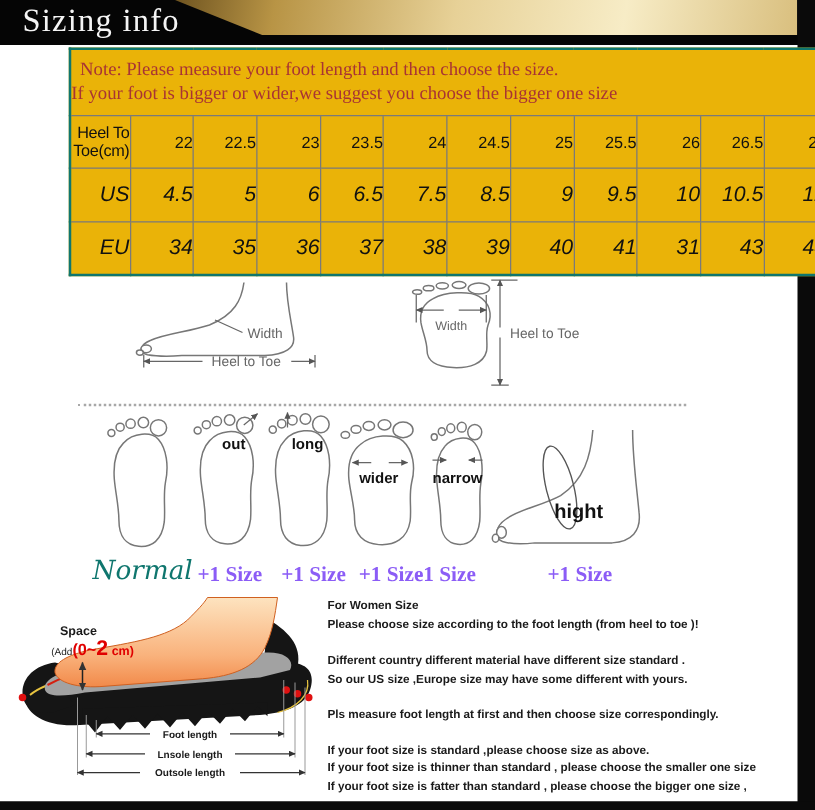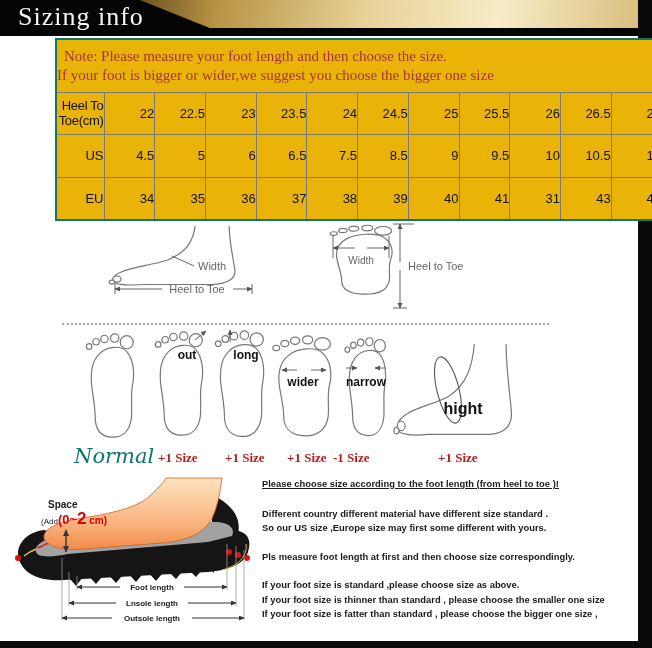--- a/index.html
+++ b/index.html
@@ -30,21 +30,21 @@
   }
   .size-table td { border:1px solid #7a7a7a; text-align:right; vertical-align:middle; color:#111; }
   .note-cell { height:53px; text-align:left !important; }
   .note-l1, .note-l2 {
     color:#a83434; font-family:"Liberation Serif", serif; font-size:15px; line-height:19px;
     white-space:nowrap;
   }
   .note-l1 { padding-left:7px; }
   .note-l2 { }
   .hrow td { height:42px; font-size:13px; }
-  .urow td, .erow td { height:43px; font-size:13px; }
+  .urow td, .erow td { height:43px; font-size:17px;font-style:italic; }
   .rowlab-small { font-size:8px; letter-spacing:-0.3px; }
   .rowlab-big { font-size:19px; }
 
   
   .measure-svg { position:absolute; left:100px; top:222px; }
   .dotted-line { position:absolute; left:62px; top:323px; width:487px; border-top:2px dotted #a8a8a8; }
   .types-svg { position:absolute; left:60px; top:326px; }
   svg text { font-family:"Liberation Sans", sans-serif; }
   .diag-label { font-size:11px; fill:#666; }
   .diag-label-sm { font-size:10px; fill:#666; }
@@ -53,37 +53,37 @@
   .foot-part { fill:#fff; stroke:#777; stroke-width:1.2; vector-effect:non-scaling-stroke; }
   .thin { stroke:#666; stroke-width:1; fill:none; }
 
   
   .normal-label {
     position:absolute; left:74px; top:444px; font-family:"DejaVu Serif", serif;
     font-style:italic; font-size:21px; color:#0f766e;
   }
   .size-adj {
     position:absolute; top:450px; font-family:"Liberation Serif", serif;
-    font-weight:bold; font-size:13px; color:#b91c1c;
+    font-weight:bold; font-size:17px; color:#8b5cf6;
   }
   .s1{left:158px}.s2{left:225px}.s3{left:287px}.s4{left:333px}.s5{left:438px}
 
   
   .shoe-svg { position:absolute; left:8px; top:472px; }
   .caption {
     position:absolute; left:36px; top:621px; font-size:15px; font-weight:bold; color:#111;
     letter-spacing:0.2px; white-space:nowrap;
   }
 
   
   .info-text { position:absolute; left:262px; top:477px; width:378px; }
   .info-text p {
     font-size:9.4px; font-weight:bold; color:#1a1a1a; line-height:14.5px; white-space:nowrap;
   }
-  .gap-lg { margin-bottom:15px;text-decoration:underline; }
+  .gap-lg { margin-bottom:15px; }
   .gap-md { margin-bottom:14px; }
 </style>
 </head>
 <body>
 
 <div class="page">
 
   <div class="header">
     <div class="gold-ribbon"></div>
     <div class="header-title">Sizing info</div>
@@ -284,22 +284,23 @@
       <line x1="104" y1="146" x2="54" y2="146" marker-end="url(#ah2)"></line>
       <line x1="184" y1="146" x2="236" y2="146" marker-end="url(#ah2)"></line>
     </g>
     <text x="144" y="118" text-anchor="middle" font-size="8" font-weight="bold" fill="#1a1a1a">Foot length</text>
     <text x="144" y="134" text-anchor="middle" font-size="8" font-weight="bold" fill="#1a1a1a">Lnsole length</text>
     <text x="144" y="149" text-anchor="middle" font-size="8" font-weight="bold" fill="#1a1a1a">Outsole length</text>
   </svg>
 
 
   <div class="info-text">
+    <p>For Women Size</p>
     <p class="gap-lg">Please choose size according to the foot length (from heel to toe )!</p>
     <p>Different country different material have different size standard .</p>
-    <p class="gap-md">So our US size ,Europe size may first some different with yours.</p>
+    <p class="gap-md">So our US size ,Europe size may have some different with yours.</p>
     <p class="gap-md">Pls measure foot length at first and then choose size correspondingly.</p>
     <p>If your foot size is standard ,please choose size as above.</p>
     <p>If your foot size is thinner than standard , please choose the smaller one size</p>
     <p>If your foot size is fatter than standard , please choose the bigger one size ,</p>
   </div>
 
 </div>
 
 </body></html>

